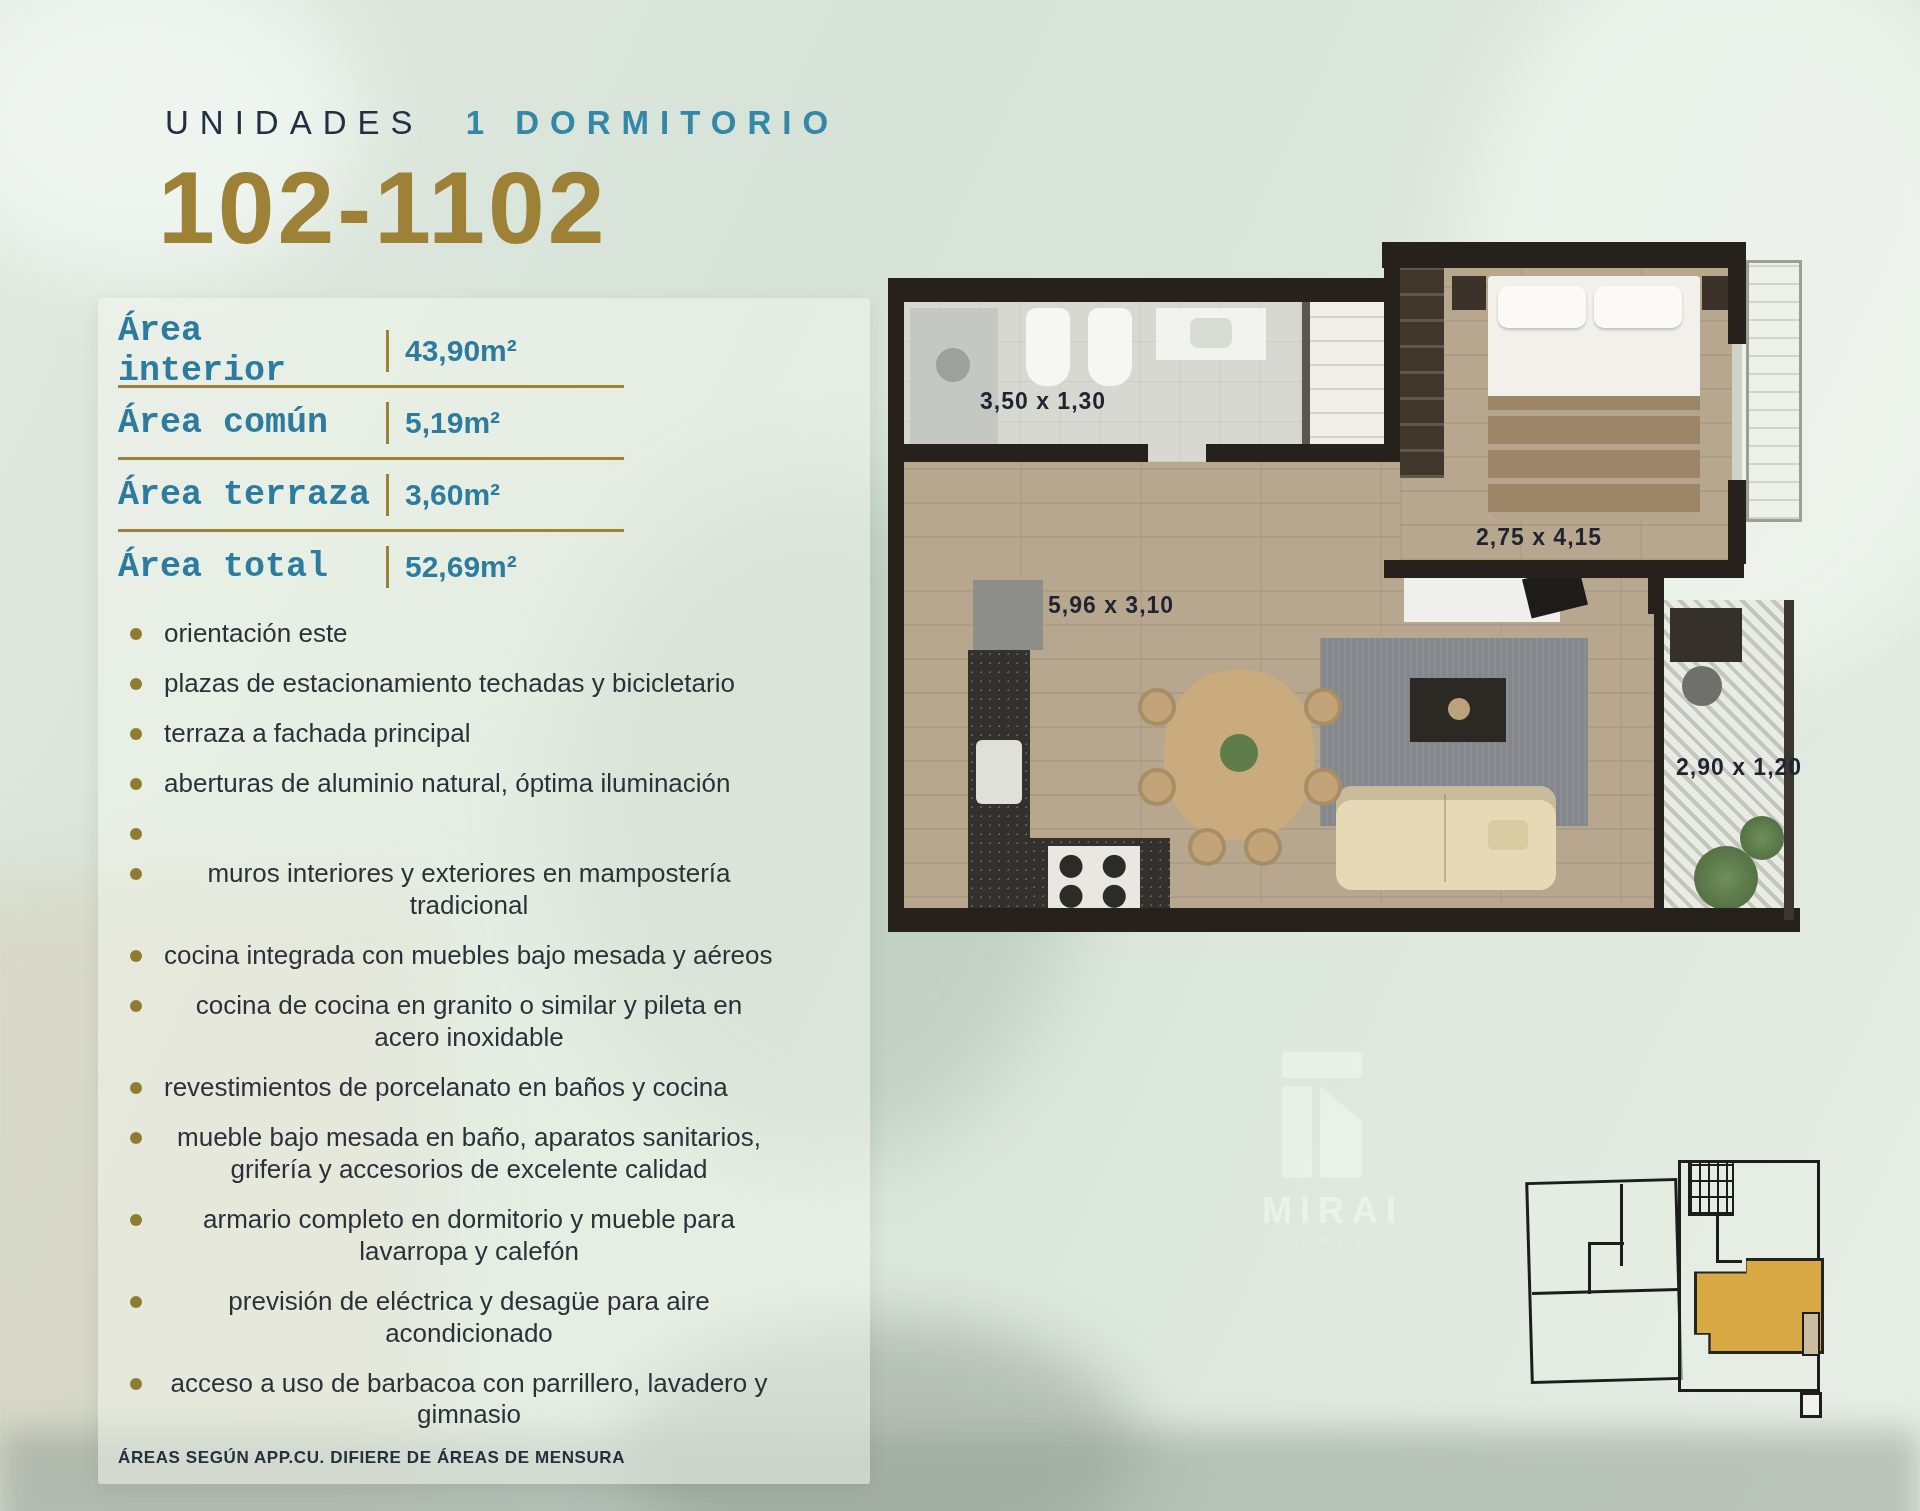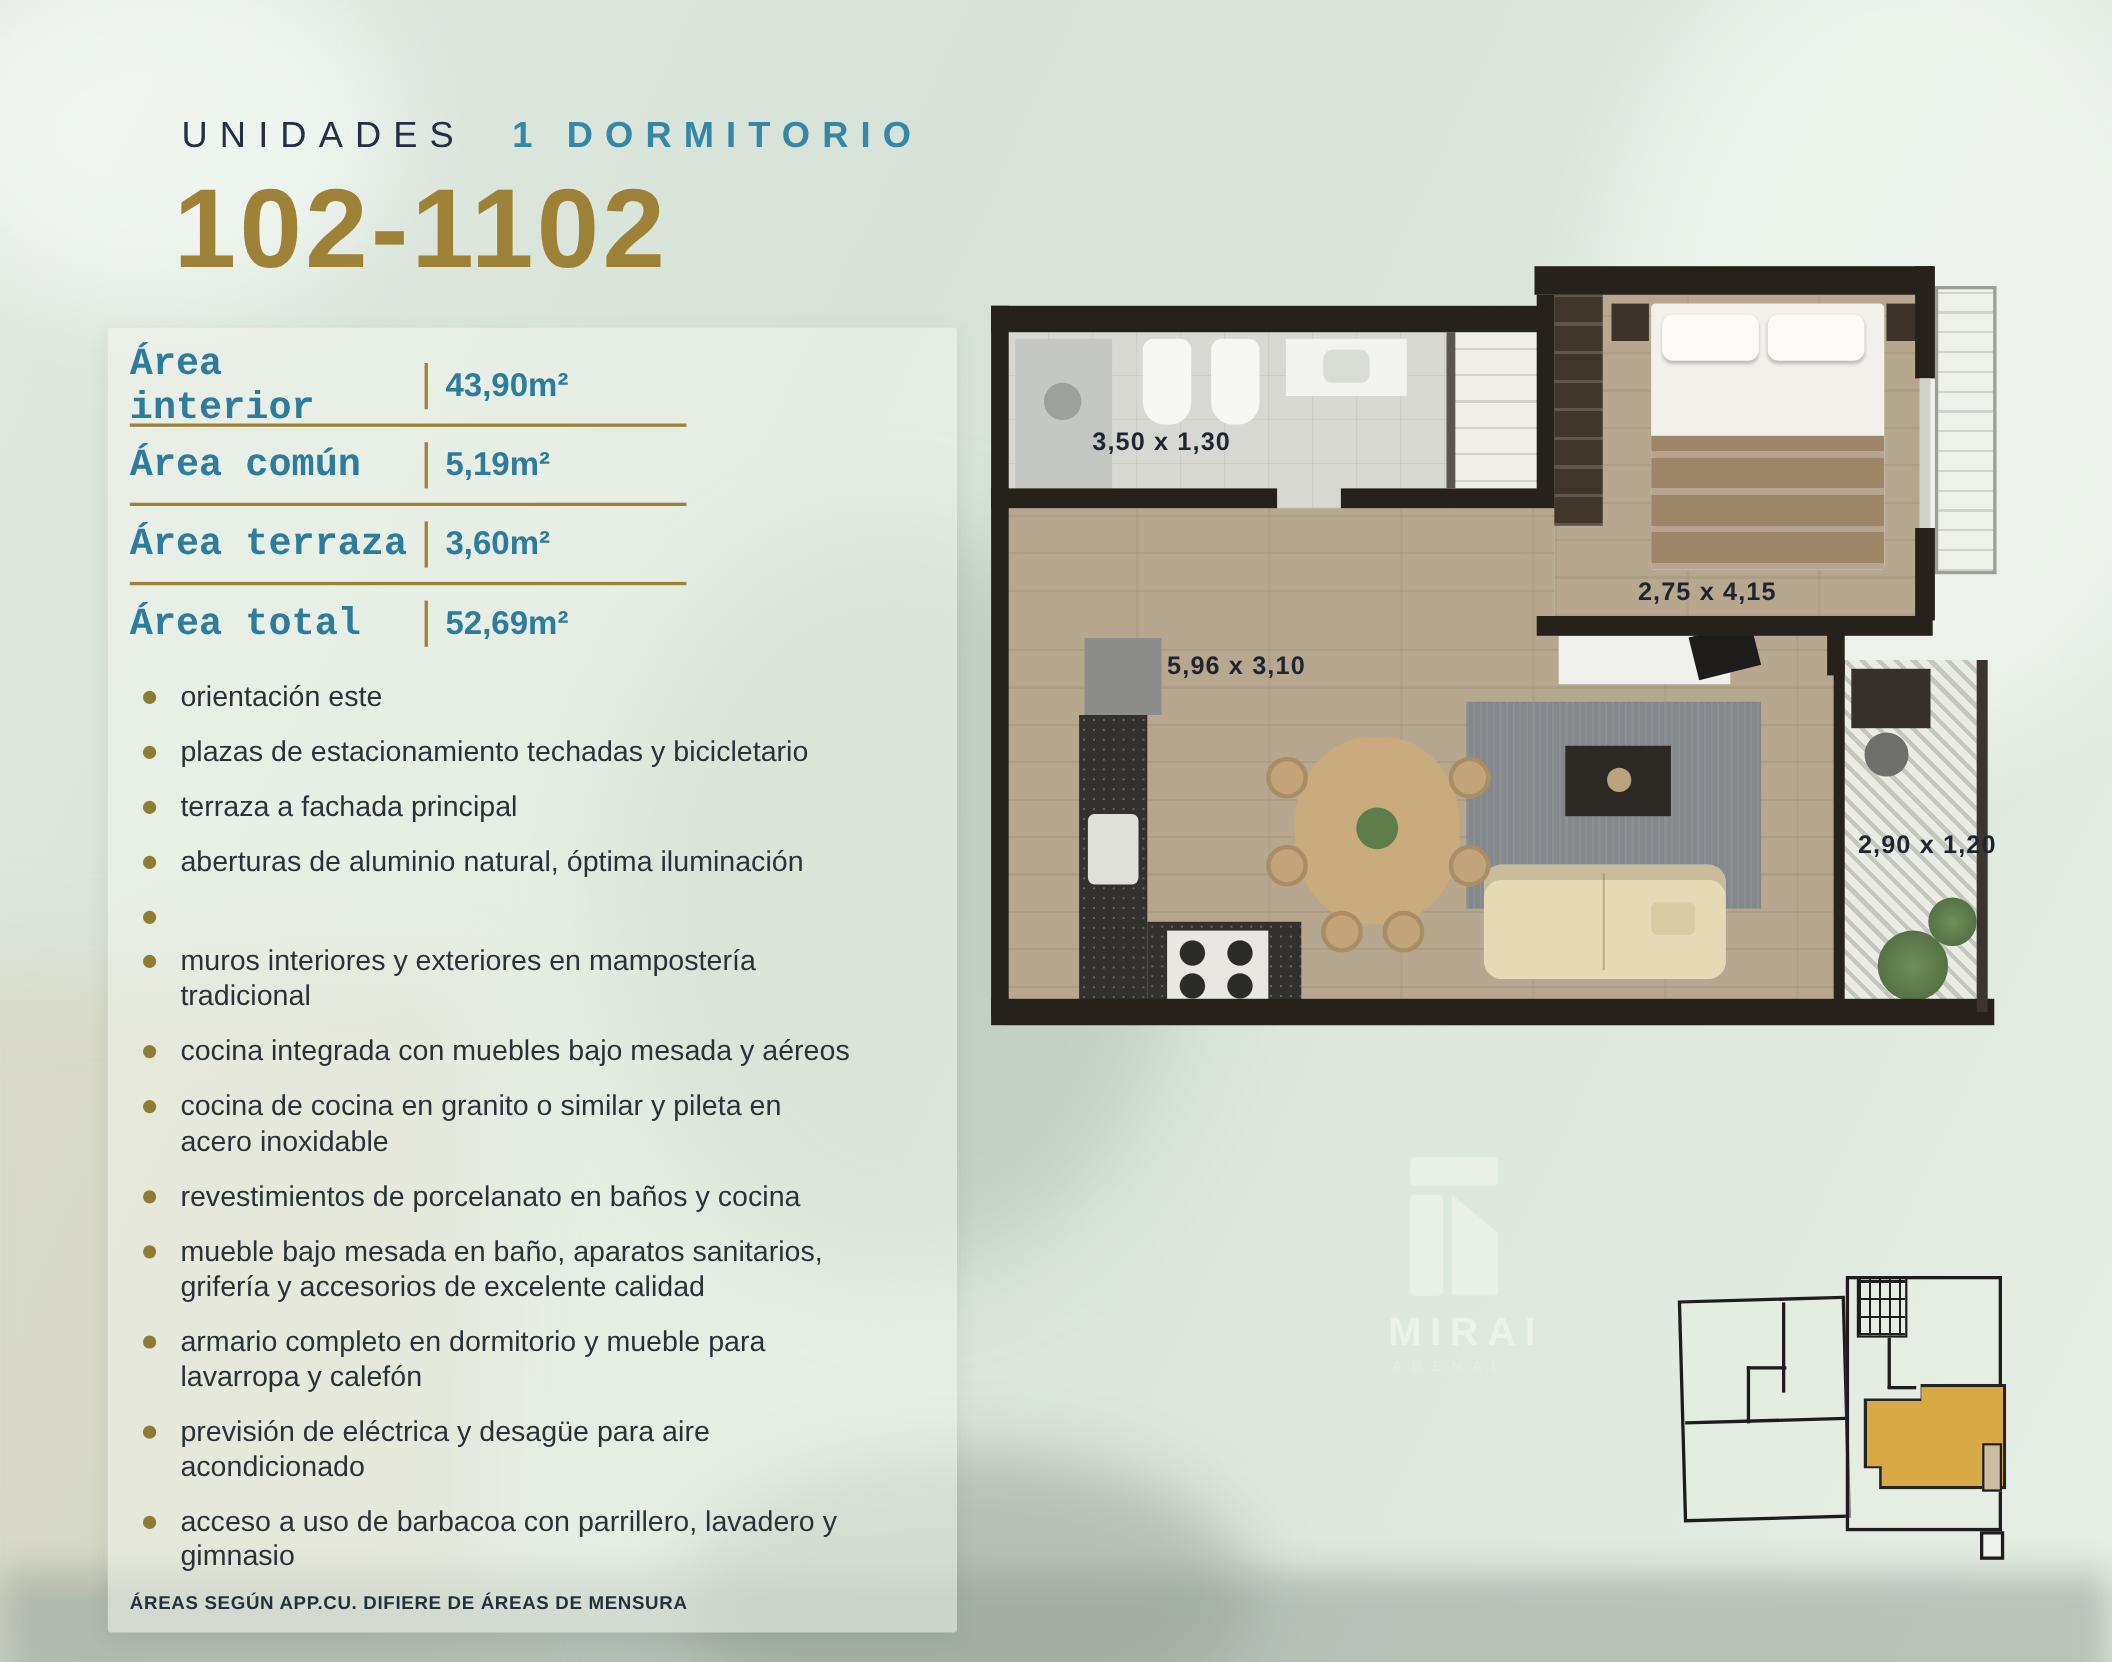--- a/index.html
+++ b/index.html
@@ -22,28 +22,28 @@
   .unit-range{position:absolute;left:158px;top:150px;font-size:102px;font-weight:700;
         color:#9c8136;letter-spacing:3px;}
   
   .area-table{position:absolute;left:118px;top:316px;width:506px;}
   .arow{display:flex;align-items:center;height:69px;}
   .arow:not(:last-child){border-bottom:3px solid #9c8136;}
   .alabel{flex:0 0 268px;font-size:35px;font-weight:700;color:#2d7c9e;font-family:Liberation Mono, monospace;}
   .adiv{width:3px;height:42px;background:#9c8136;margin:0 16px 0 0;}
   .avalue{font-size:30px;font-weight:700;color:#2d7c9e;}
   
-  .features{position:absolute;left:130px;top:618px;width:660px;margin:0;padding:0;list-style:none;}
+  .features{position:absolute;left:130px;top:618px;width:660px;margin:0;padding:0;list-style:none;text-align:center;}
   .feature{display:flex;margin-bottom:18px;}
   .dot{flex:0 0 12px;width:12px;height:12px;border-radius:50%;background:#8e7c33;margin:10px 22px 0 0;}
   .ftext{font-size:26px;line-height:1.23;color:#2a3138;font-weight:500;max-width:610px;}
   .disclaimer{position:absolute;left:118px;top:1448px;font-size:17px;font-weight:700;
         color:#23303d;letter-spacing:.6px;}
   
-  .floorplan{position:absolute;left:888px;top:220px;width:912px;height:724px;margin-left:13px;}
+  .floorplan{position:absolute;left:888px;top:220px;width:912px;height:724px;}
   .fp{position:absolute;}
   .floor{z-index:1;}
   .furn{z-index:2;}
   .wall{z-index:3;background:#27211b;}
   .fp-label{z-index:5;font-size:23px;font-weight:700;color:#1e2430;letter-spacing:1px;white-space:nowrap;}
   .wood{background:#b6a78e;background-image:
      repeating-linear-gradient(0deg,rgba(60,45,30,.08) 0 2px,transparent 2px 34px),
      repeating-linear-gradient(90deg,rgba(60,45,30,.05) 0 2px,transparent 2px 120px);}
   .fp-bath{left:12px;top:80px;width:408px;height:162px;background:#d7d8d2;background-image:
      repeating-linear-gradient(0deg,rgba(0,0,0,.05) 0 1px,transparent 1px 40px),

